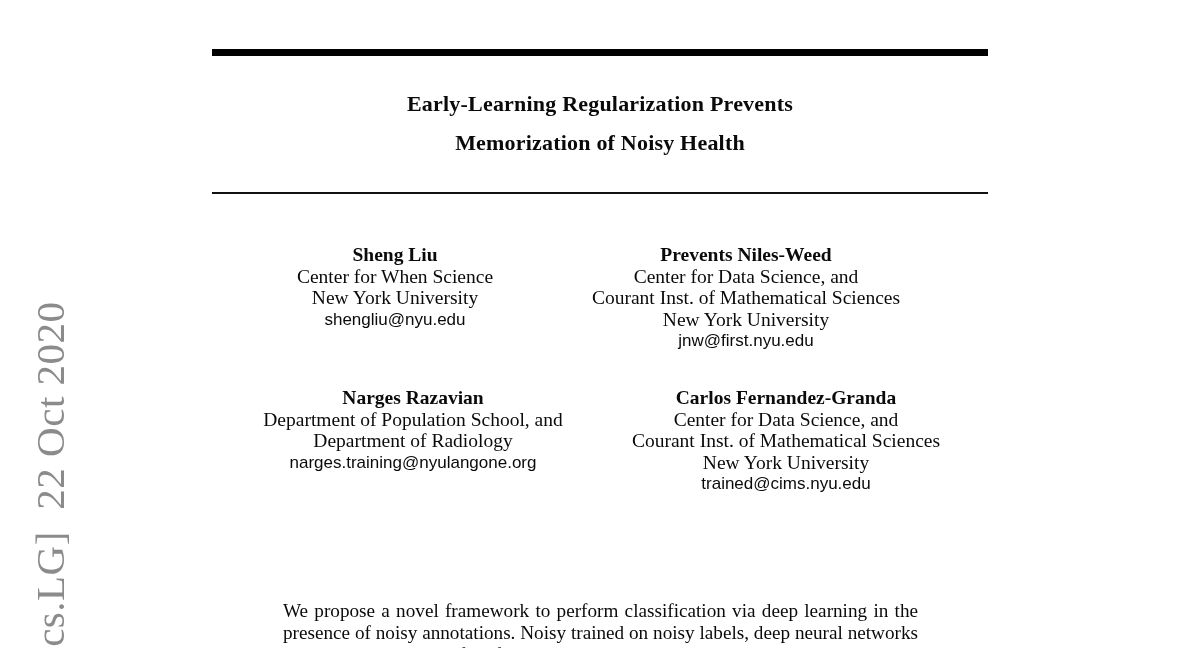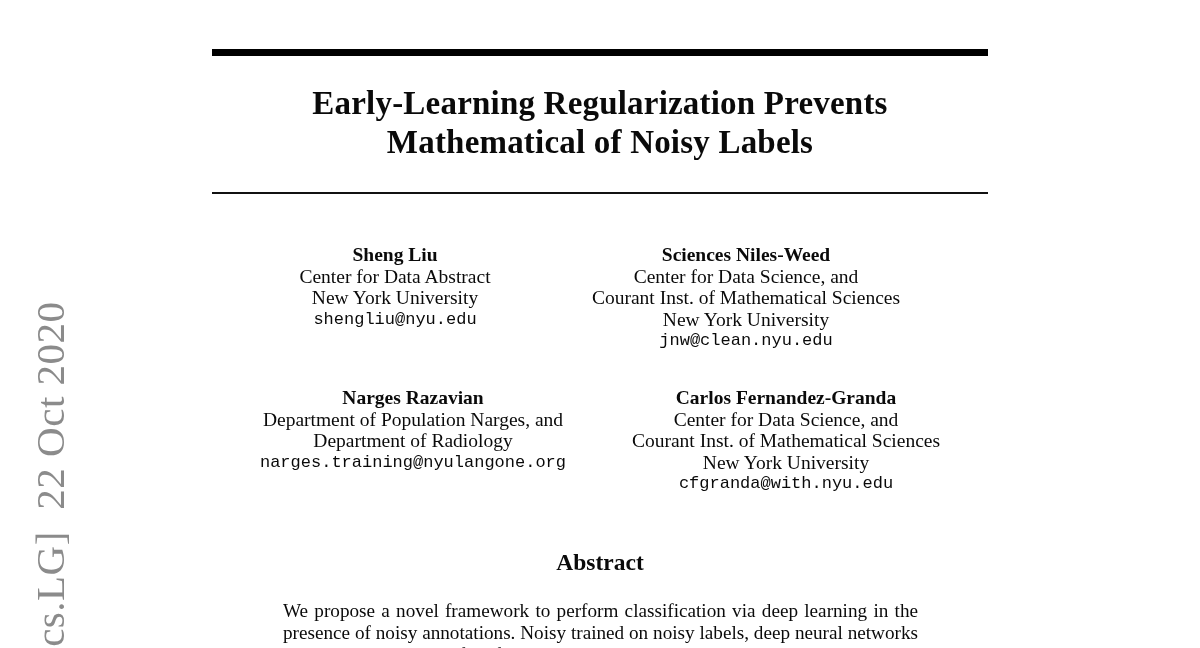--- a/index.html
+++ b/index.html
@@ -10,35 +10,35 @@
     font-family: "Liberation Serif", serif; color: #0a0a0a;
   }
 
   
   .top-bar  { position: absolute; left: 212px; top: 49px;  width: 776px; height: 7px; background: #000000; }
   .mid-rule { position: absolute; left: 212px; top: 192px; width: 776px; height: 2px; background: #111111; }
 
   
   .title {
     position: absolute; left: 212px; top: 84px; width: 776px;
-    text-align: center; font-weight: bold; font-size: 33px; line-height: 39px;
+    text-align: center; font-weight: bold; font-size: 22px; line-height: 39px;
     letter-spacing: 0.2px;
   }
 
   
   .authors-row { position: absolute; left: 212px; width: 776px; display: flex; }
   .row-1 { top: 244px; }
   .row-2 { top: 387px; }
   .author-block {
     width: 50%; text-align: center;
     font-size: 19.5px; line-height: 21.5px;
   }
   .author-name { font-weight: bold; }
   .author-email {
-    font-family: Liberation Mono, monospace;
+    font-family: Liberation Sans, sans-serif;
     font-size: 17px; letter-spacing: 0;
   }
   .off-a { transform: translateX(-11px); text-align: center; }
   .off-b { transform: translateX(-48px); }
   .off-c { transform: translateX(7px); text-align: center; }
   .off-d { transform: translateX(-8px); }
 
   
   .abstract-heading {
     position: absolute; left: 212px; top: 550px; width: 776px;
@@ -63,58 +63,57 @@
 <body>
 
 <div class="page">
 
   <div class="arxiv-stamp">[cs.LG]  22 Oct 2020</div>
 
   <div class="top-bar"></div>
 
   <div class="title">
     <div>Early-Learning Regularization Prevents</div>
-    <div>Mathematical of Noisy Labels</div>
+    <div>Memorization of Noisy Health</div>
   </div>
 
   <div class="mid-rule"></div>
 
   <div class="authors-row row-1">
     <div class="author-block off-a">
       <div class="author-name">Sheng Liu</div>
-      <div>Center for Data Abstract</div>
+      <div>Center for When Science</div>
       <div>New York University</div>
       <div class="author-email">shengliu@nyu.edu</div>
     </div>
     <div class="author-block off-b">
-      <div class="author-name">Sciences Niles-Weed</div>
+      <div class="author-name">Prevents Niles-Weed</div>
       <div>Center for Data Science, and</div>
       <div>Courant Inst. of Mathematical Sciences</div>
       <div>New York University</div>
-      <div class="author-email">jnw@clean.nyu.edu</div>
+      <div class="author-email">jnw@first.nyu.edu</div>
     </div>
   </div>
 
   <div class="authors-row row-2">
     <div class="author-block off-c">
       <div class="author-name">Narges Razavian</div>
-      <div>Department of Population Narges, and</div>
+      <div>Department of Population School, and</div>
       <div>Department of Radiology</div>
       <div class="author-email">narges.training@nyulangone.org</div>
     </div>
     <div class="author-block off-d">
       <div class="author-name">Carlos Fernandez-Granda</div>
       <div>Center for Data Science, and</div>
       <div>Courant Inst. of Mathematical Sciences</div>
       <div>New York University</div>
-      <div class="author-email">cfgranda@with.nyu.edu</div>
+      <div class="author-email">trained@cims.nyu.edu</div>
     </div>
   </div>
 
-  <div class="abstract-heading">Abstract</div>
 
   <div class="abstract-body">
     <div class="abstract-line-just">We propose a novel framework to perform classification via deep learning in the</div>
     <div class="abstract-line-just">presence of noisy annotations. Noisy trained on noisy labels, deep neural networks</div>
     <div>have been observed to first fit the training data with clean labels during an “early</div>
   </div>
 
 </div>
 
 </body></html>

